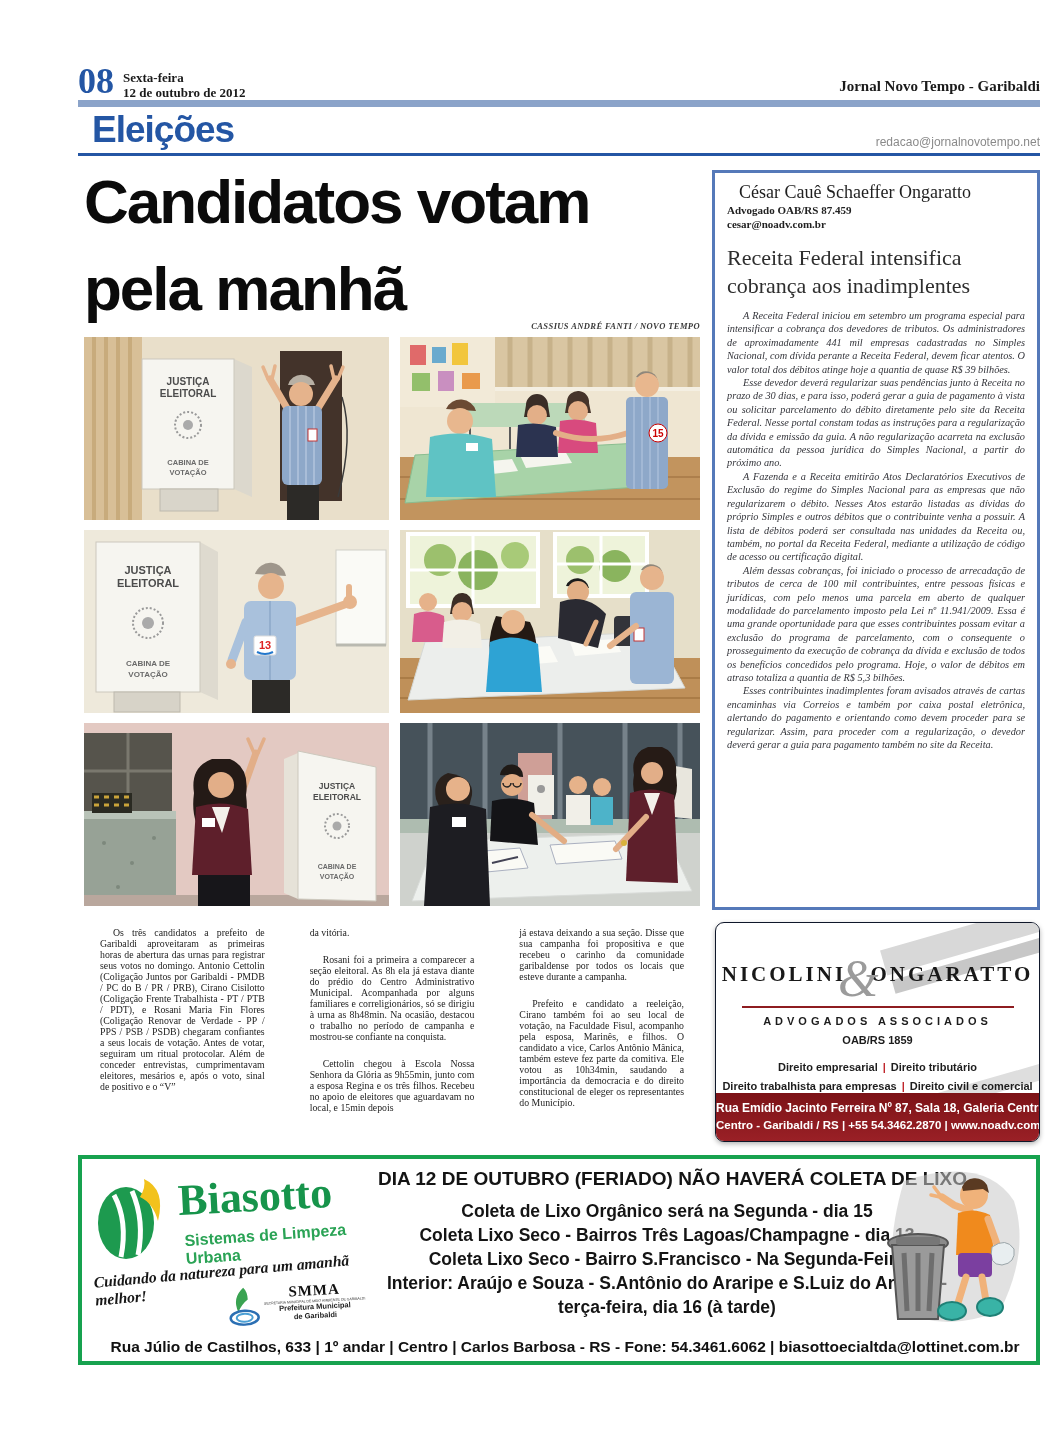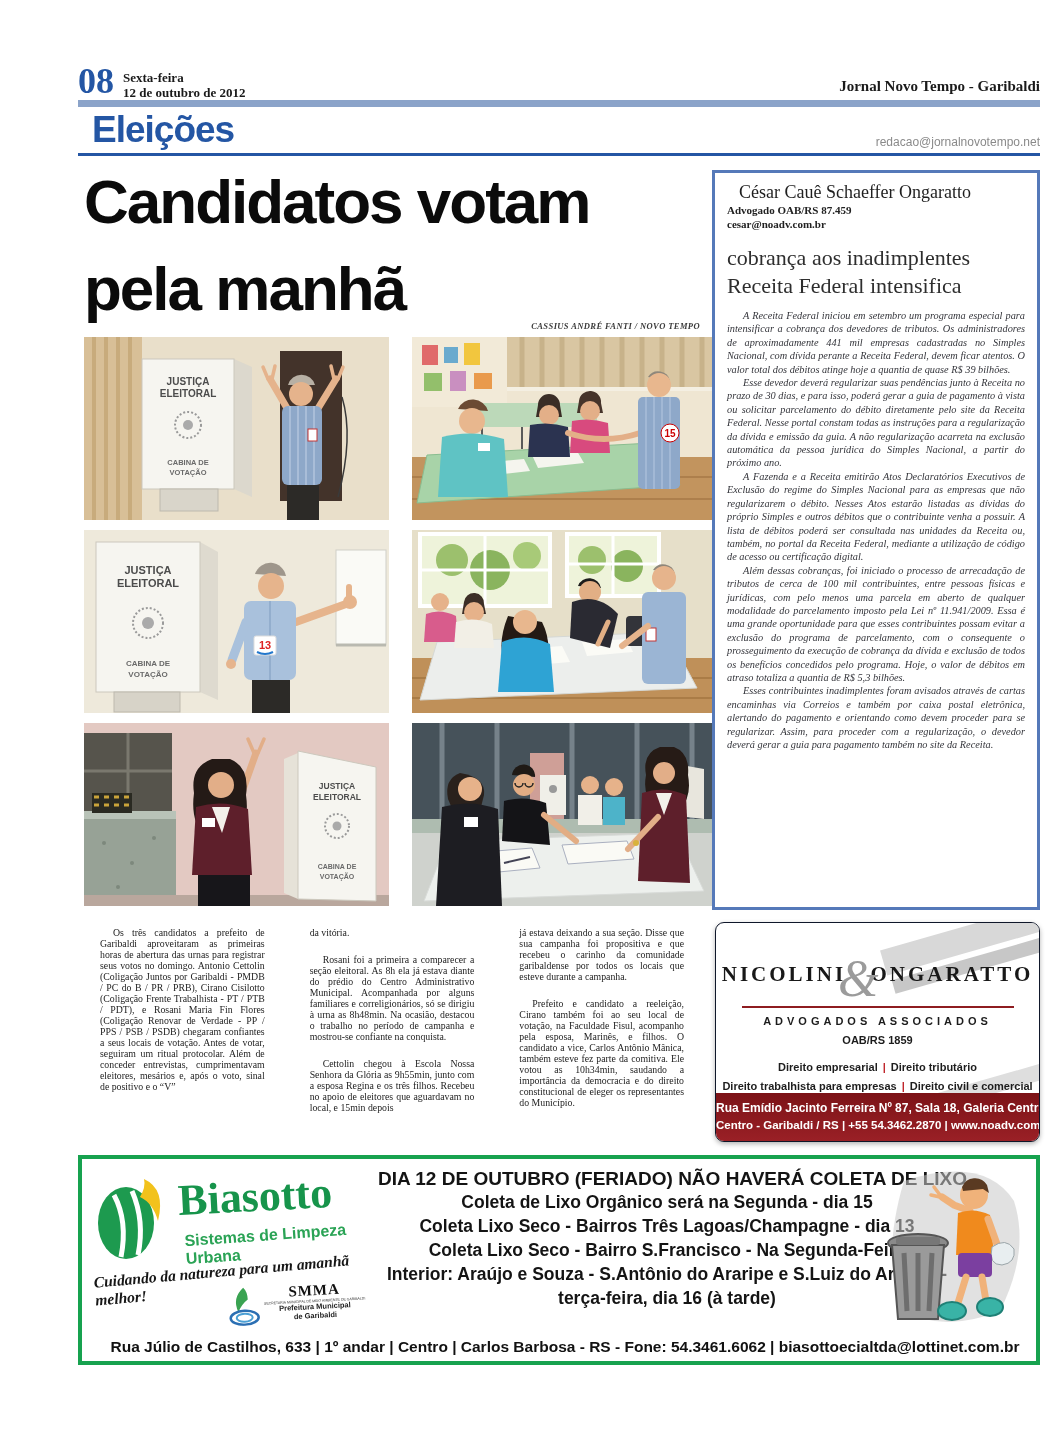--- a/index.html
+++ b/index.html
@@ -17,21 +17,21 @@
   .bar-blue{position:absolute;left:78px;width:962px;top:153px;height:3px;background:#2456a4;}
 
   
   .headline{position:absolute;left:84px;top:158px;width:620px;
             font:bold 62px/87px "Liberation Sans",sans-serif;letter-spacing:-2px;color:#0b0b0b;}
   .credit{position:absolute;left:390px;width:310px;top:321px;text-align:right;
           font:italic bold 8.5px "Liberation Serif",serif;color:#3a3a3a;letter-spacing:.4px;}
 
   
   .photos{position:absolute;left:84px;top:337px;width:507px;display:grid;
-          grid-template-columns:305px 300px;grid-auto-rows:183px;gap:10px 23px;}
+          grid-template-columns:305px 300px;grid-auto-rows:183px;gap:10px 11px;}
   .ph{width:100%;height:100%;overflow:hidden;background:#ddd;}
   .ph svg{display:block;width:100%;height:100%;}
   svg text{font-family:"Liberation Sans",sans-serif;}
   .bt{font-weight:bold;fill:#4c4c4c;}
   .bt2{font-weight:bold;fill:#6a6a6a;}
 
   
   .story{position:absolute;left:84px;top:911px;width:616px;display:flex;gap:13px;}
   .story-col{flex:1;font:9.8px/11px "Liberation Serif",serif;color:#222;text-align:justify;}
   .story-col p{margin:16px;}
@@ -76,21 +76,21 @@
   .b-brandsub{position:absolute;left:95px;top:62px;font:bold 16px "Liberation Sans",sans-serif;color:#2aa355;transform:rotate(-4deg);}
   .b-tag{position:absolute;left:4px;top:98px;width:290px;font:italic bold 15.5px "Liberation Serif",serif;color:#161616;transform:rotate(-5deg);}
   .smma{position:absolute;left:138px;top:120px;display:flex;align-items:flex-start;transform:rotate(-3deg);}
   .smma-text{margin-left:2px;text-align:center;}
   .smma-big{font:bold 15px "Liberation Serif",serif;color:#111;letter-spacing:1px;}
   .smma-small{font:3.5px "Liberation Sans",sans-serif;color:#333;}
   .smma-org{font:bold 7.5px "Liberation Sans",sans-serif;color:#222;line-height:8.5px;}
   .b-center{position:absolute;left:296px;top:8px;width:578px;text-align:center;}
   .b-head{font:bold 32px "Liberation Sans",sans-serif;color:#e01b22;letter-spacing:0;white-space:nowrap;}
   .b-subhead{font:bold 19px "Liberation Sans",sans-serif;color:#141414;white-space:nowrap;margin-top:1px;}
-  .b-sched{font:bold 17.5px/24px "Liberation Sans",sans-serif;color:#141414;}
+  .b-sched{margin-top:9px;font:bold 17.5px/24px "Liberation Sans",sans-serif;color:#141414;}
   .b-sched .nowrap{white-space:nowrap;}
   .b-boy{position:absolute;right:4px;top:2px;}
   .b-address{position:absolute;left:0;right:0;bottom:5px;text-align:center;
              font:bold 15.5px "Liberation Sans",sans-serif;color:#111;white-space:nowrap;padding-left:12px;}
 </style>
 </head>
 <body>
 
 <div id="page" data-interactable="false">
 
@@ -333,22 +333,22 @@
       <p data-interactable="false">já estava deixando a sua seção. Disse que sua campanha foi propositiva e que recebeu o carinho da comunidade garibaldense por todos os locais que esteve durante a campanha.</p>
       <p class="indent" data-interactable="false">Prefeito e candidato a reeleição, Cirano também foi ao seu local de votação, na Faculdade Fisul, acompanho pela esposa, Marinês, e filhos. O candidato a vice, Carlos Antônio Mânica, também esteve fez parte da comitiva. Ele votou as 10h34min, saudando a importância da democracia e do direito constitucional de eleger os representantes do Município.</p>
     </div>
   </div>
 
   <div class="lawyerbox" data-interactable="false">
     <div class="l-author" data-interactable="false">César Cauê Schaeffer Ongaratto</div>
     <div class="l-cred" data-interactable="false">Advogado OAB/RS 87.459</div>
     <div class="l-mail" data-interactable="false">cesar@noadv.com.br</div>
     <div class="l-title" data-interactable="false">
+      <div data-interactable="false">Receita Federal intensifica</div>
       <div data-interactable="false">cobrança aos inadimplentes</div>
-      <div data-interactable="false">Receita Federal intensifica</div>
     </div>
     <div class="l-body" data-interactable="false">
       <p data-interactable="false">A Receita Federal iniciou em setembro um programa especial para intensificar a cobrança dos devedores de tributos. Os administradores de aproximadamente 441 mil empresas cadastradas no Simples Nacional, com dívida perante a Receita Federal, devem ficar atentos. O valor total dos débitos atinge hoje a quantia de quase R$ 39 bilhões.</p>
       <p data-interactable="false">Esse devedor deverá regularizar suas pendências junto à Receita no prazo de 30 dias, e para isso, poderá gerar a guia de pagamento à vista ou solicitar parcelamento do débito diretamente pelo site da Receita Federal. Nesse portal constam todas as instruções para a regularização da dívida e emissão da guia. A não regularização acarreta na exclusão automática da pessoa jurídica do Simples Nacional, a partir do próximo ano.</p>
       <p data-interactable="false">A Fazenda e a Receita emitirão Atos Declaratórios Executivos de Exclusão do regime do Simples Nacional para as empresas que não regularizarem o débito. Nesses Atos estarão listadas as dívidas do próprio Simples e outros débitos que o contribuinte venha a possuir. A lista de débitos poderá ser consultada nas unidades da Receita ou, também, no portal da Receita Federal, mediante a utilização de código de acesso ou certificação digital.</p>
       <p data-interactable="false">Além dessas cobranças, foi iniciado o processo de arrecadação de tributos de cerca de 100 mil contribuintes, entre pessoas físicas e jurídicas, com pelo menos uma parcela em aberto de qualquer modalidade do parcelamento imposto pela Lei nº 11.941/2009. Essa é uma grande oportunidade para que esses contribuintes possam evitar a exclusão do programa de parcelamento, com o consequente o prosseguimento da execução de cobrança da dívida e exclusão de todos os benefícios concedidos pelo programa. Hoje, o valor de débitos em atraso totaliza a quantia de R$ 5,3 bilhões.</p>
       <p data-interactable="false">Esses contribuintes inadimplentes foram avisados através de cartas encaminhas via Correios e também por caixa postal eletrônica, alertando do pagamento e orientando como devem proceder para se regularizar. Assim, para proceder com a regularização, o devedor deverá gerar a guia para pagamento também no site da Receita.</p>
     </div>
   </div>
 

